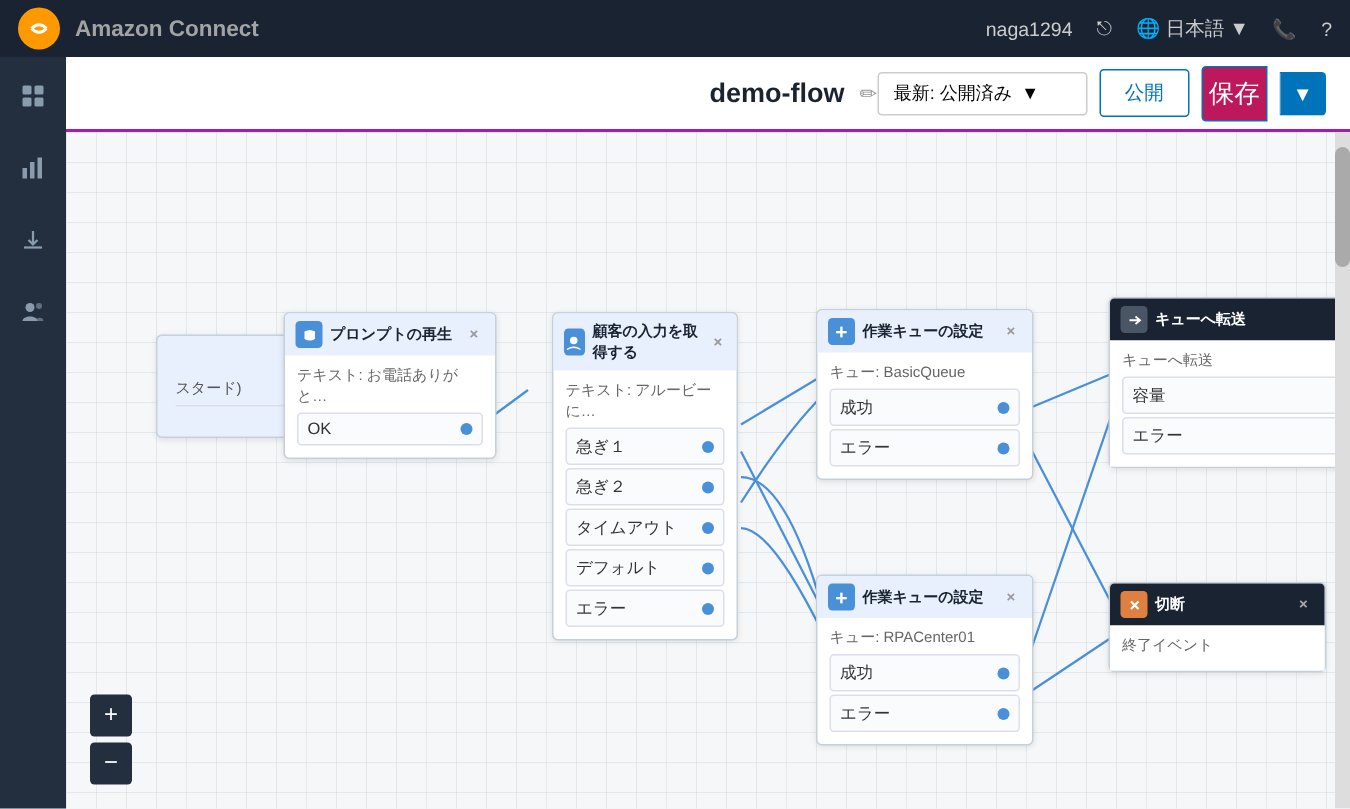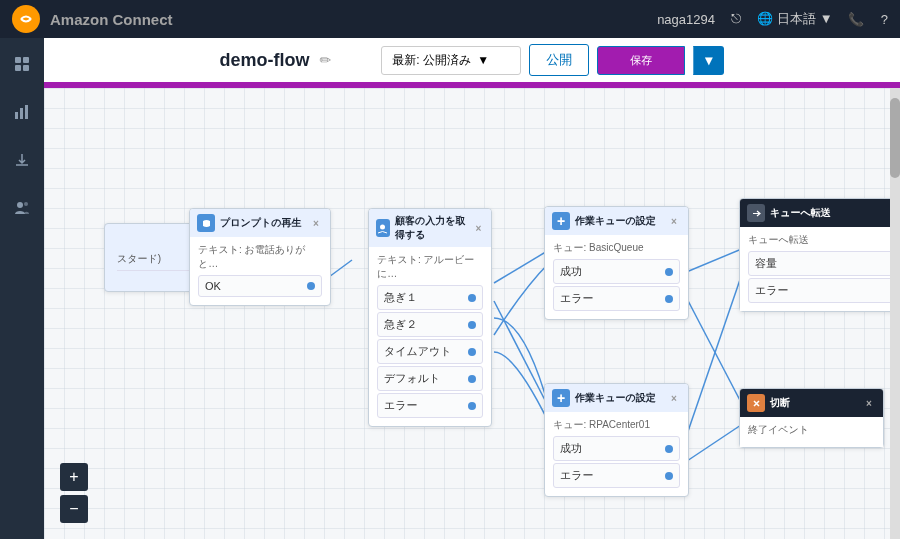--- a/index.html
+++ b/index.html
@@ -50,58 +50,56 @@
     }
 
     
     .toolbar {
       position: absolute;
       left: 44px; top: 38px; right: 0;
       height: 50px;
       background: white;
       display: flex;
       align-items: center;
-      justify-content: center;
+      justify-content: flex-end;
       padding: 0 16px;
-      border-bottom: 6px solid #a21caf;
+      border-bottom: 2px solid #a21caf;
       z-index: 9;
-      gap: 20px;
     }
     .toolbar-left { display: flex; align-items: center; gap: 10px; }
     .flow-name { font-size: 18px; font-weight: bold; color: #1a2332; }
     .edit-icon { color: #999; cursor: pointer; font-size: 14px; }
     .toolbar-right { display: flex; align-items: center; gap: 8px; }
     .status-select {
       border: 1px solid #ccc;
       border-radius: 3px;
       padding: 5px 10px;
       font-size: 12px;
       background: white;
       display: flex; align-items: center; gap: 6px;
       cursor: pointer;
       min-width: 140px;
-      margin-left: 30px;
     }
     .publish-btn {
       background: white;
       border: 1px solid #0073bb;
       color: #0073bb;
       padding: 6px 16px;
       border-radius: 3px;
       cursor: pointer;
       font-size: 13px;
     }
     .save-btn {
-      background: #a21caf;
+      background: #be185d;
       border: 1px solid #0073bb;
       color: white;
-      padding: 6px 32px;
+      padding: 6px 4px;
       border-radius: 3px;
       cursor: pointer;
-      font-size: 11px;
+      font-size: 17px;
     }
     .save-arrow {
       background: #0073bb;
       border: 1px solid #0073bb;
       border-left: 1px solid rgba(255,255,255,0.3);
       color: white;
       padding: 6px 8px;
       border-radius: 0 3px 3px 0;
       cursor: pointer;
     }

